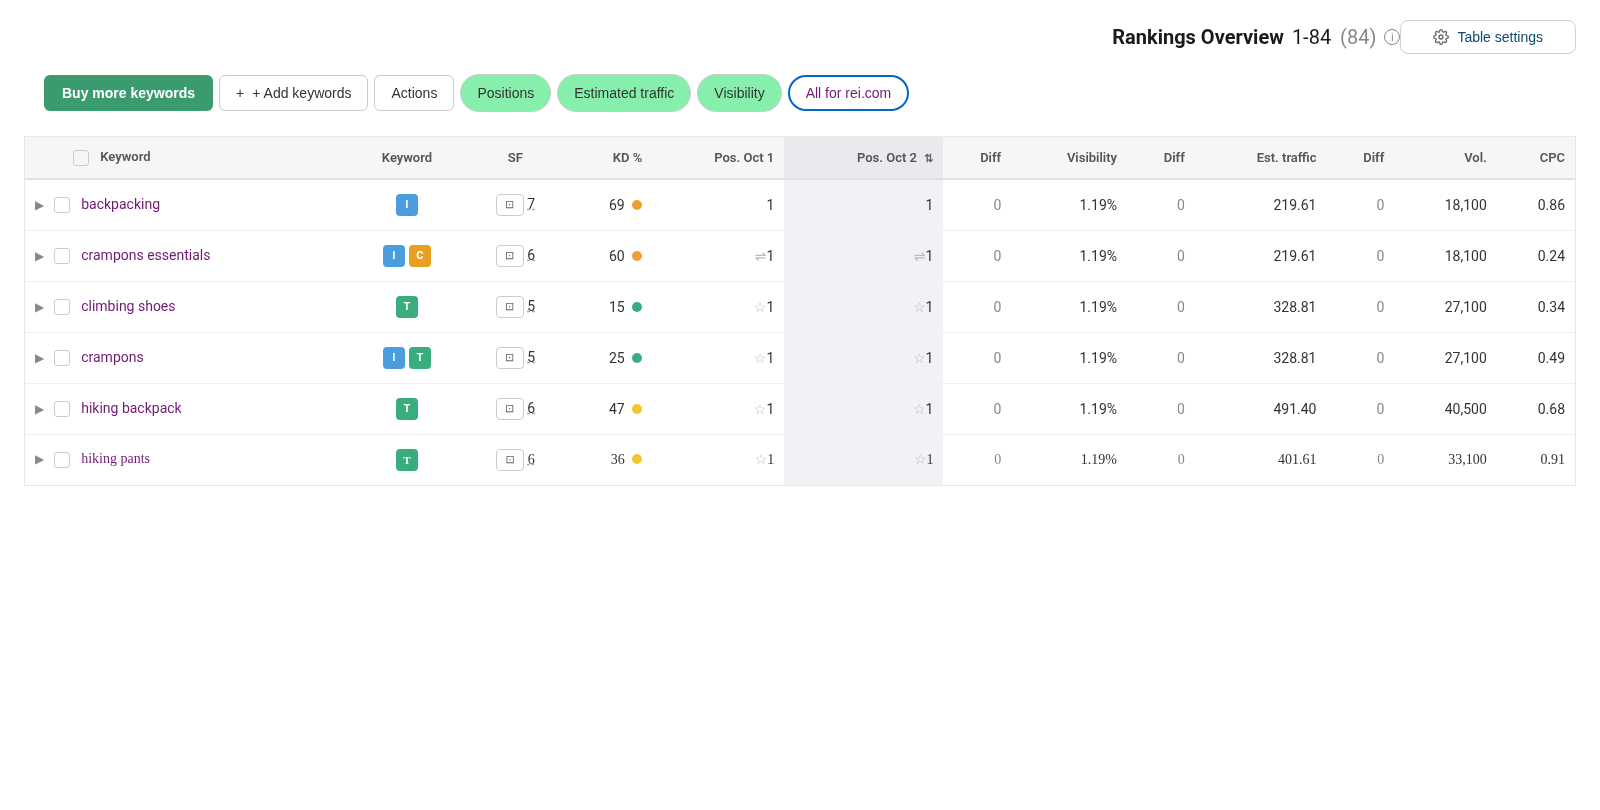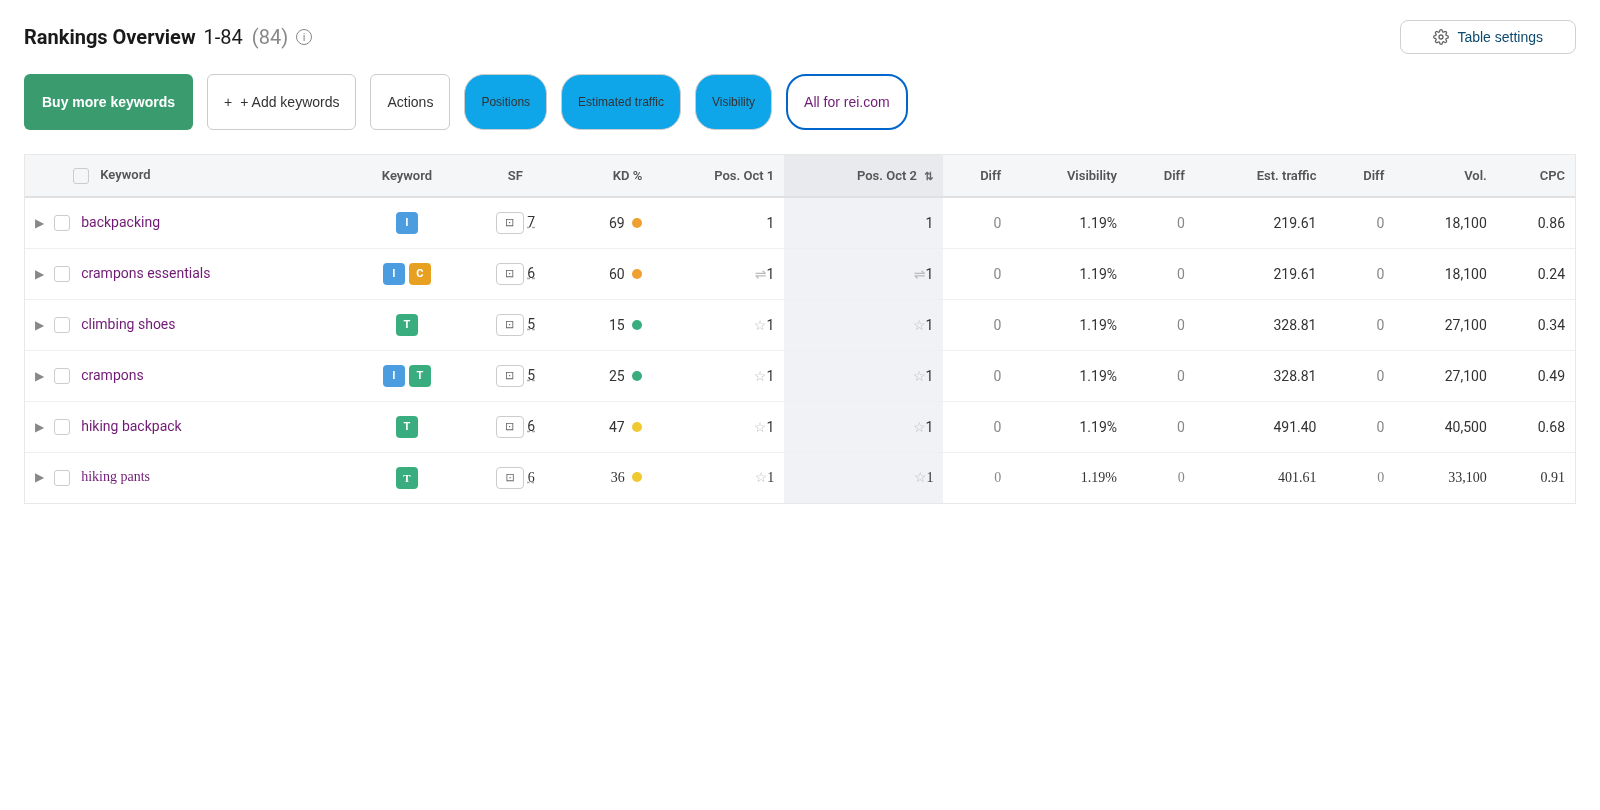--- a/index.html
+++ b/index.html
@@ -1,32 +1,32 @@
 <!DOCTYPE html>
 <html><head>
   <meta charset="utf-8">
   <style>
     * { box-sizing: border-box; margin: 0; padding: 0; }
     body { font-family: -apple-system, BlinkMacSystemFont, 'Segoe UI', Roboto, sans-serif; background: #fff; color: #1a1a1a; font-size: 14px; }
 
     .page-wrapper { padding: 20px 24px; max-width: 1600px; }
 
     
-    .header { display: flex; align-items: center; justify-content: space-between; margin-bottom: 20px; }
+    .header { display: flex; align-items: center; justify-content: flex-end; margin-bottom: 20px; }
     .header-left { display: flex; align-items: center; gap: 8px; }
     .header-title { font-size: 20px; font-weight: 700; color: #1a1a1a; }
     .header-count { font-size: 20px; font-weight: 400; color: #1a1a1a; }
     .info-icon { width: 16px; height: 16px; border-radius: 50%; border: 1.5px solid #888; display: inline-flex; align-items: center; justify-content: center; font-size: 11px; color: #888; cursor: pointer; }
     .table-settings-btn { display: flex; align-items: center; gap: 8px; padding: 8px 32px; border: 1.5px solid #d0d0d0; border-radius: 8px; background: #fff; cursor: pointer; color: #0c4a6e; font-size: 14px; }
 
     
-    .toolbar { display: flex; gap: 14px; margin-bottom: 24px; flex-wrap: wrap; }
+    .toolbar { display: flex; align-items: center; gap: 6px; margin-bottom: 24px; flex-wrap: wrap; margin-left: 20px; }
     .btn-primary { background: #3a9b6f; color: #fff; border: none; border-radius: 6px; padding: 10px 18px; font-size: 14px; font-weight: 600; cursor: pointer; }
     .btn-secondary { background: #fff; color: #333; border: 1.5px solid #ccc; border-radius: 6px; padding: 9px 16px; font-size: 14px; cursor: pointer; display: flex; align-items: center; gap: 6px; }
-    .btn-filter { background: #0ea5e9; color: #333; border: 1.5px solid #ccc; border-radius: 20px; padding: 20px 16px; font-size: 12px; cursor: pointer; }
+    .btn-filter { background: #86efac; color: #333; border: 1.5px solid #ccc; border-radius: 20px; padding: 10px 16px; font-size: 14px; cursor: pointer; }
     .btn-filter-active { background: #fff; color: #701a75; border: 2px solid #0066cc; border-radius: 20px; padding: 8px 16px; font-size: 14px; cursor: pointer; font-weight: 400; }
 
     
     .table-wrapper { overflow-x: auto; border: 1px solid #e8e8e8; border-radius: 0; }
     table { width: 100%; border-collapse: collapse; min-width: 1400px; }
     thead tr { background: #f5f6f7; }
     th { padding: 12px 10px; text-align: right; font-size: 13px; font-weight: 600; color: #555; border-bottom: 2px solid #e0e0e0; white-space: nowrap; }
     th.col-keyword { text-align: left; padding-left: 48px; }
     th.col-intent { text-align: center; }
     th.col-sf { text-align: center; }

